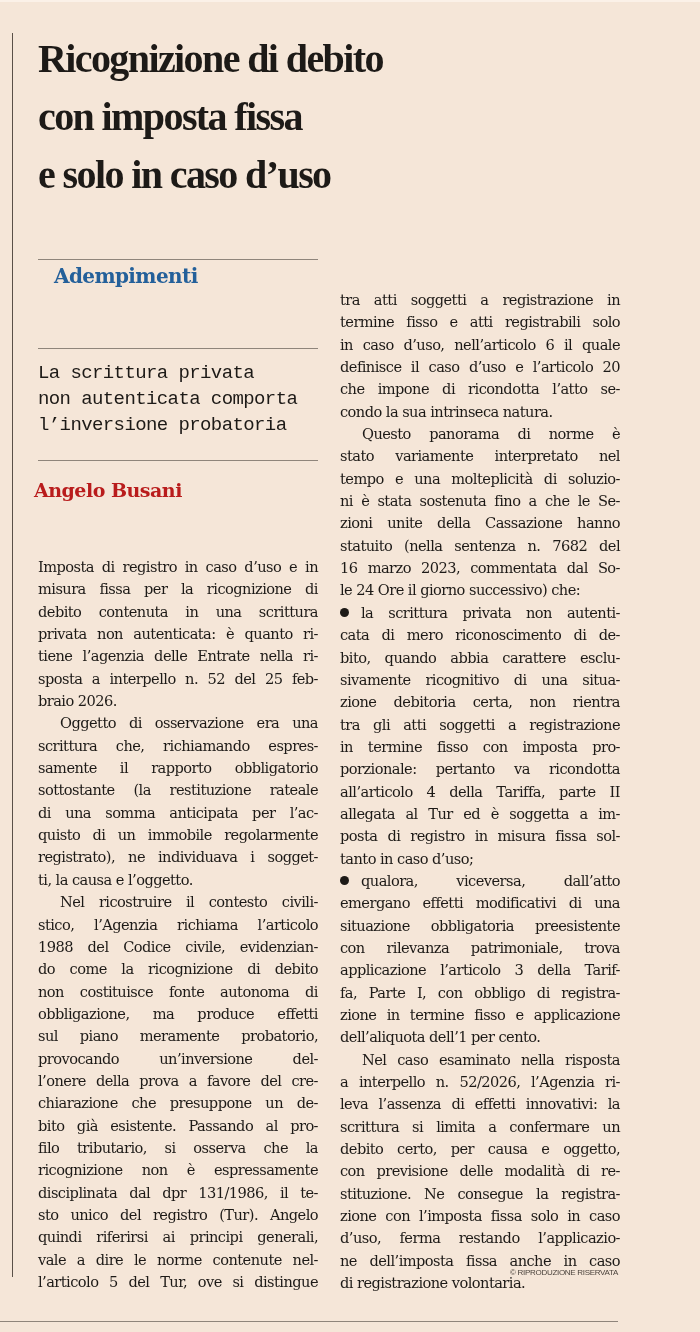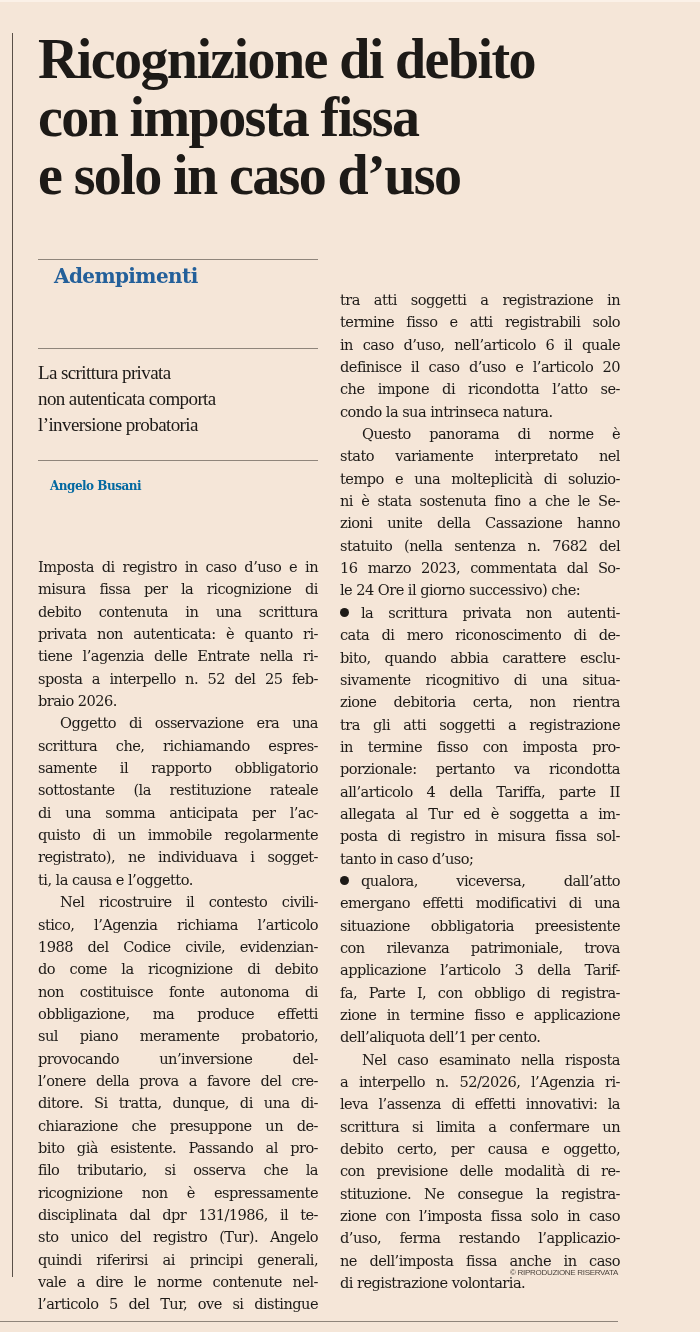--- a/index.html
+++ b/index.html
@@ -28,21 +28,21 @@
       background: #5a5048;
     }
     .headline {
       position: absolute;
       left: 38px;
       top: 30px;
       width: 600px;
       margin: 0;
       font-family: "Liberation Serif", "DejaVu Serif", serif;
       font-weight: bold;
-      font-size: 56px;
+      font-size: 40px;
       line-height: 58px;
       letter-spacing: -1.6px;
       color: #1d1a17;
     }
     .headline span { display: block; white-space: nowrap; }
 
     .hrule {
       position: absolute;
       height: 1px;
       background: #8f857b;
@@ -57,37 +57,37 @@
       font-size: 20px;
       letter-spacing: -0.6px;
       color: #24609a;
     }
     .subhead {
       position: absolute;
       left: 38px;
       top: 360px;
       width: 290px;
       margin: 0;
-      font-family: Liberation Serif, serif;
+      font-family: Liberation Mono, monospace;
       font-size: 19px;
       line-height: 26px;
       letter-spacing: -0.6px;
       color: #1d1a17;
     }
     .subhead span { display: block; white-space: nowrap; }
     .byline {
       position: absolute;
-      left: 50px;
+      left: 34px;
       top: 479px;
       margin: 0;
       font-family: "DejaVu Serif", "Liberation Serif", serif;
       font-weight: bold;
-      font-size: 12px;
+      font-size: 19px;
       letter-spacing: -0.5px;
-      color: #0369a1;
+      color: #b91c1c;
     }
 
     .col {
       position: absolute;
       width: 280px;
       font-family: "DejaVu Serif", "Liberation Serif", serif;
       font-size: 14.6px;
       line-height: 22.35px;
       letter-spacing: -0.55px;
       color: #1d1a17;
@@ -174,21 +174,20 @@
   <span class="line last">ti, la causa e l’oggetto.</span>
   <span class="line indent">Nel ricostruire il contesto civili-</span>
   <span class="line">stico, l’Agenzia richiama l’articolo</span>
   <span class="line">1988 del Codice civile, evidenzian-</span>
   <span class="line">do come la ricognizione di debito</span>
   <span class="line">non costituisce fonte autonoma di</span>
   <span class="line">obbligazione, ma produce effetti</span>
   <span class="line">sul piano meramente probatorio,</span>
   <span class="line">provocando un’inversione del-</span>
   <span class="line">l’onere della prova a favore del cre-</span>
-  <span class="line">ditore. Si tratta, dunque, di una di-</span>
   <span class="line">chiarazione che presuppone un de-</span>
   <span class="line">bito già esistente. Passando al pro-</span>
   <span class="line">filo tributario, si osserva che la</span>
   <span class="line">ricognizione non è espressamente</span>
   <span class="line">disciplinata dal dpr 131/1986, il te-</span>
   <span class="line">sto unico del registro (Tur). Angelo</span>
   <span class="line">quindi riferirsi ai principi generali,</span>
   <span class="line">vale a dire le norme contenute nel-</span>
   <span class="line">l’articolo 5 del Tur, ove si distingue</span>
 </div>

